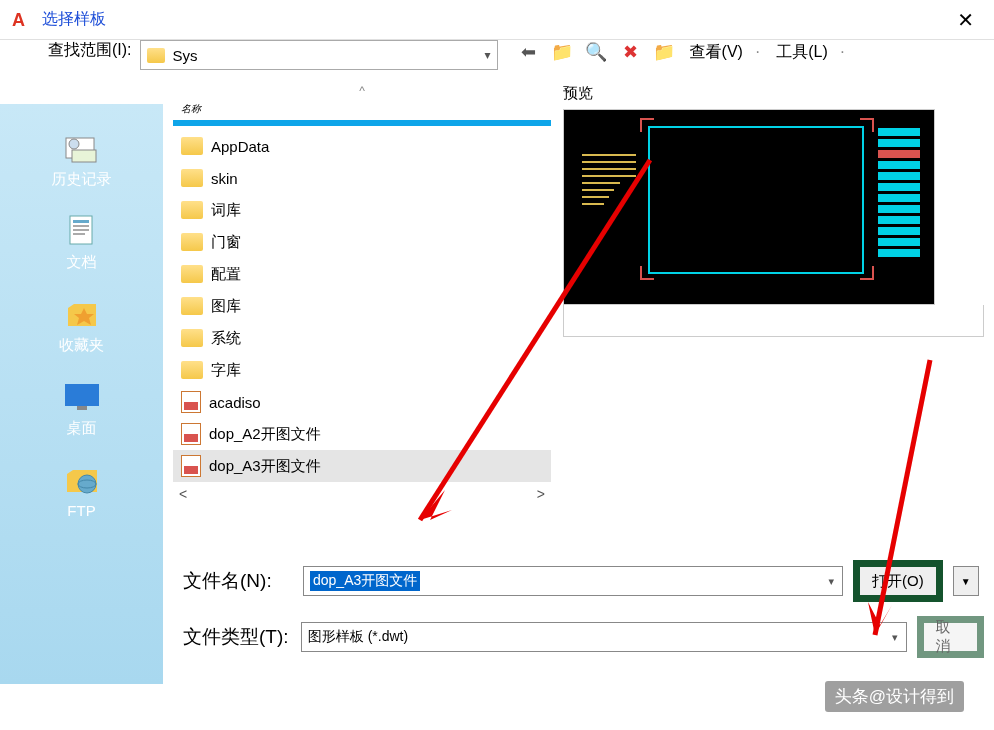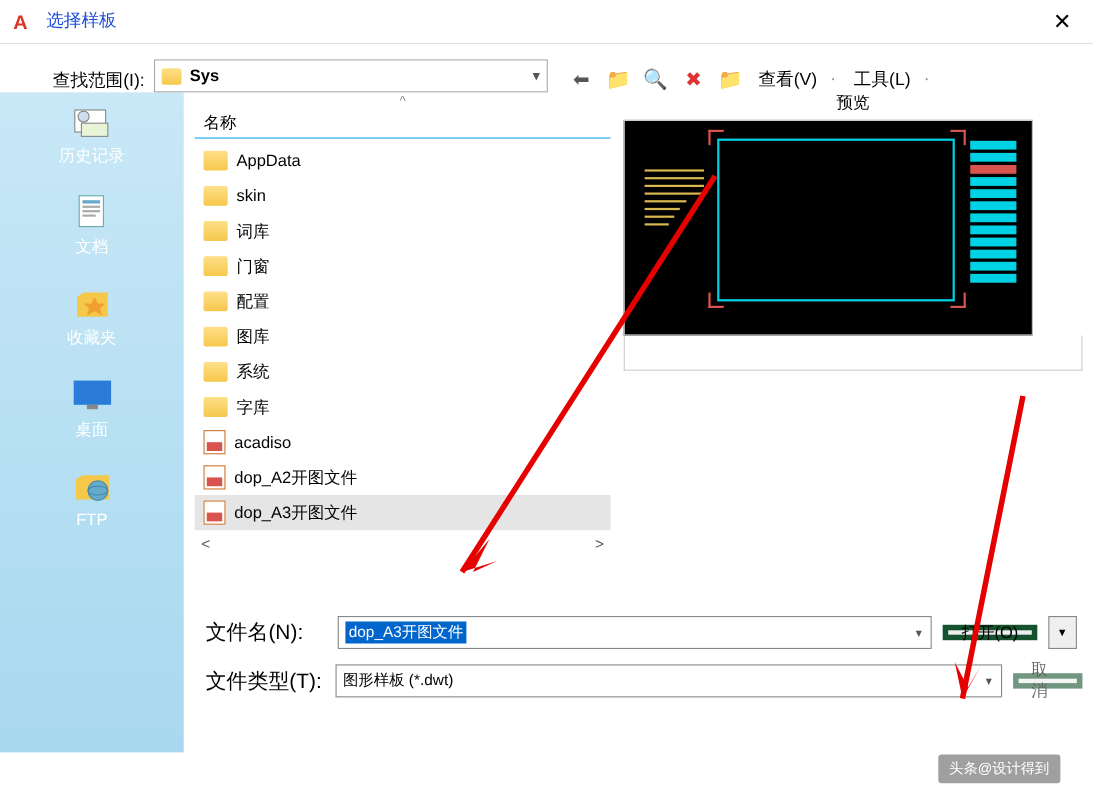--- a/index.html
+++ b/index.html
@@ -3,52 +3,52 @@
 <meta charset="utf-8">
 <style>
 * { box-sizing: border-box; margin: 0; padding: 0; font-family: "Microsoft YaHei", sans-serif; }
 body { width: 994px; height: 730px; background: #fff; position: relative; overflow: hidden; }
 
 .titlebar { height: 40px; display: flex; align-items: center; padding: 0 12px; border-bottom: 1px solid #e0e0e0; }
 .app-logo { width: 20px; height: 20px; color: #d32; font-weight: bold; font-size: 18px; margin-right: 10px; }
 .title-text { font-size: 16px; color: #1d4ed8; flex: 1; }
 .close-x { font-size: 20px; color: #000; cursor: pointer; padding: 0 8px; }
 
-.toolbar-row { height: 44px; display: flex; align-items: flex-end; padding-left: 48px; gap: 8px; }
+.toolbar-row { height: 44px; display: flex; align-items: flex-start; padding-left: 48px; gap: 8px; }
 .lbl-look { font-size: 16px; color: #000; }
-.look-select { width: 358px; height: 30px; border: 1px solid #aaa; display: flex; align-items: center; padding: 0 6px; background: #fff; position: relative; font-weight: bold; }
+.look-select { width: 358px; height: 30px; border: 1px solid #aaa; display: flex; align-items: center; padding: 0 6px; background: #fff; position: relative; }
 .look-select .folder-ic { width: 18px; height: 15px; background: linear-gradient(#ffe08a,#f5c84a); border-radius: 2px; margin-right: 8px; }
 .look-select .sel-txt { flex: 1; font-size: 15px; }
 .look-select .chev { font-size: 12px; color: #555; }
 .tb-icons { display: flex; align-items: center; gap: 8px; margin-left: 10px; }
 .tb-icon { width: 26px; height: 24px; display: flex; align-items: center; justify-content: center; font-size: 18px; }
 .tb-view { font-size: 16px; margin-left: 4px; }
 .tb-sep { color: #888; margin: 0 4px; }
 
 .main { display: flex; height: 600px; }
-.sidebar { width: 192px; background: linear-gradient(#c8e8f7,#a8d8ef); display: flex; flex-direction: column; align-items: center; gap: 8px; }
+.sidebar { width: 192px; background: linear-gradient(#c8e8f7,#a8d8ef); display: flex; flex-direction: column; align-items: center; padding-top: 18px; gap: 8px; margin-top: 20px; }
 .sb-item { display: flex; flex-direction: column; align-items: center; gap: 4px; padding: 8px 0; width: 100%; }
 .sb-icon { width: 40px; height: 36px; display: flex; align-items: center; justify-content: center; }
 .sb-label { font-size: 15px; color: #fff; }
 
 .center { flex: 1; padding: 0 10px; display: flex; flex-direction: column; }
 .file-area { display: flex; gap: 12px; }
 .file-list { width: 378px; background: #fff; border: none; }
 .col-resize { height: 14px; display:flex; justify-content:center; color:#888; font-size:12px;}
-.fl-header { height: 28px; border-bottom: 1px solid #0ea5e9; display: flex; align-items: center; padding: 0 8px; font-size: 15px; }
+.fl-header { height: 28px; border-bottom: 6px solid #0ea5e9; display: flex; align-items: center; padding: 0 8px; font-size: 10px; font-style: italic; }
 .fl-body { padding: 4px 0; }
 .f-row { height: 32px; display: flex; align-items: center; padding: 0 8px; gap: 8px; font-size: 15px; cursor: default; }
 .f-row.selected { background: #e5e5e5; }
 .folder-icon { width: 22px; height: 18px; background: linear-gradient(#ffe08a,#f5c84a); border-radius: 2px; flex-shrink:0;}
 .dwt-icon { width: 20px; height: 22px; background: #fff; border: 1px solid #c73; position: relative; flex-shrink:0;}
 .dwt-icon::before { content:""; position:absolute; bottom:2px; left:2px; right:2px; height:8px; background:#d9534f; }
 .scroll-hint { height: 22px; display:flex; justify-content:space-between; padding: 0 6px; color:#555; font-size:14px;}
 
 .preview-col { flex: 1; }
-.pv-label { font-size: 15px; margin-bottom: 6px; text-align: center; }
+.pv-label { font-size: 15px; margin-bottom: 6px; }
 .pv-box { width: 372px; height: 196px; background: #000; border:1px solid #ccc; position: relative; }
 .pv-frame { position:absolute; left:84px; top:16px; width:216px; height:148px; border:2px solid #00d2e6; }
 .pv-corner { position:absolute; width:14px; height:14px; border:2px solid #d9534f; }
 .pv-corner.tl{ left:76px; top:8px; border-right:none;border-bottom:none;}
 .pv-corner.tr{ right:60px; top:8px; border-left:none;border-bottom:none;}
 .pv-corner.bl{ left:76px; bottom:24px; border-right:none;border-top:none;}
 .pv-corner.br{ right:60px; bottom:24px; border-left:none;border-top:none;}
 .pv-bars { position:absolute; right:14px; top:18px; width:42px; height:160px; display:flex; flex-direction:column; gap:3px;}
 .pv-bars div{ height:8px; background:#00d2e6;}
 .pv-bars div:nth-child(3){ background:#d9534f;}
@@ -57,25 +57,25 @@
 .pv-white { height:32px; background:#fff; border:1px solid #ccc; border-top:none;}
 
 .bottom-fields { padding: 52px 0 0 10px; }
 .field-row { display:flex; align-items:center; gap:10px; margin-bottom:14px;}
 .fld-lbl { font-size:19px; width:110px;}
 .fld-input { height:30px; border:1px solid #888; padding:0 6px; font-size:14px; display:flex; align-items:center; position:relative;}
 .fld-input.fn { width:540px;}
 .fld-input.ft { width:618px;}
 .fld-input .chev{ position:absolute; right:8px; font-size:11px; color:#555;}
 .fn-sel { background:#0066cc; color:#fff; padding:1px 3px;}
-.btn { height:14px; border:5px solid #14532d; background:#efefef; padding:0 12px; font-size:15px; display:flex; align-items:center;}
+.btn { height:42px; border:7px solid #14532d; background:#efefef; padding:0 12px; font-size:15px; display:flex; align-items:center;}
 .btn-dd { width:26px; height:30px; border:1px solid #888; background:#efefef; display:flex; align-items:center; justify-content:center; font-size:10px;}
 
 .arrow-svg { position:absolute; pointer-events:none; }
-.watermark { position:absolute; right:30px; bottom:18px; font-size:13px; color:#fff; background:rgba(80,80,80,0.55); padding:4px 10px; border-radius:3px;}
+.watermark { position:absolute; right:30px; bottom:18px; font-size:17px; color:#fff; background:rgba(80,80,80,0.55); padding:4px 10px; border-radius:3px;}
 </style>
 </head>
 <body>
 
 <div class="titlebar">
   <div class="app-logo">A</div>
   <div class="title-text">选择样板</div>
   <div class="close-x">✕</div>
 </div>
 

